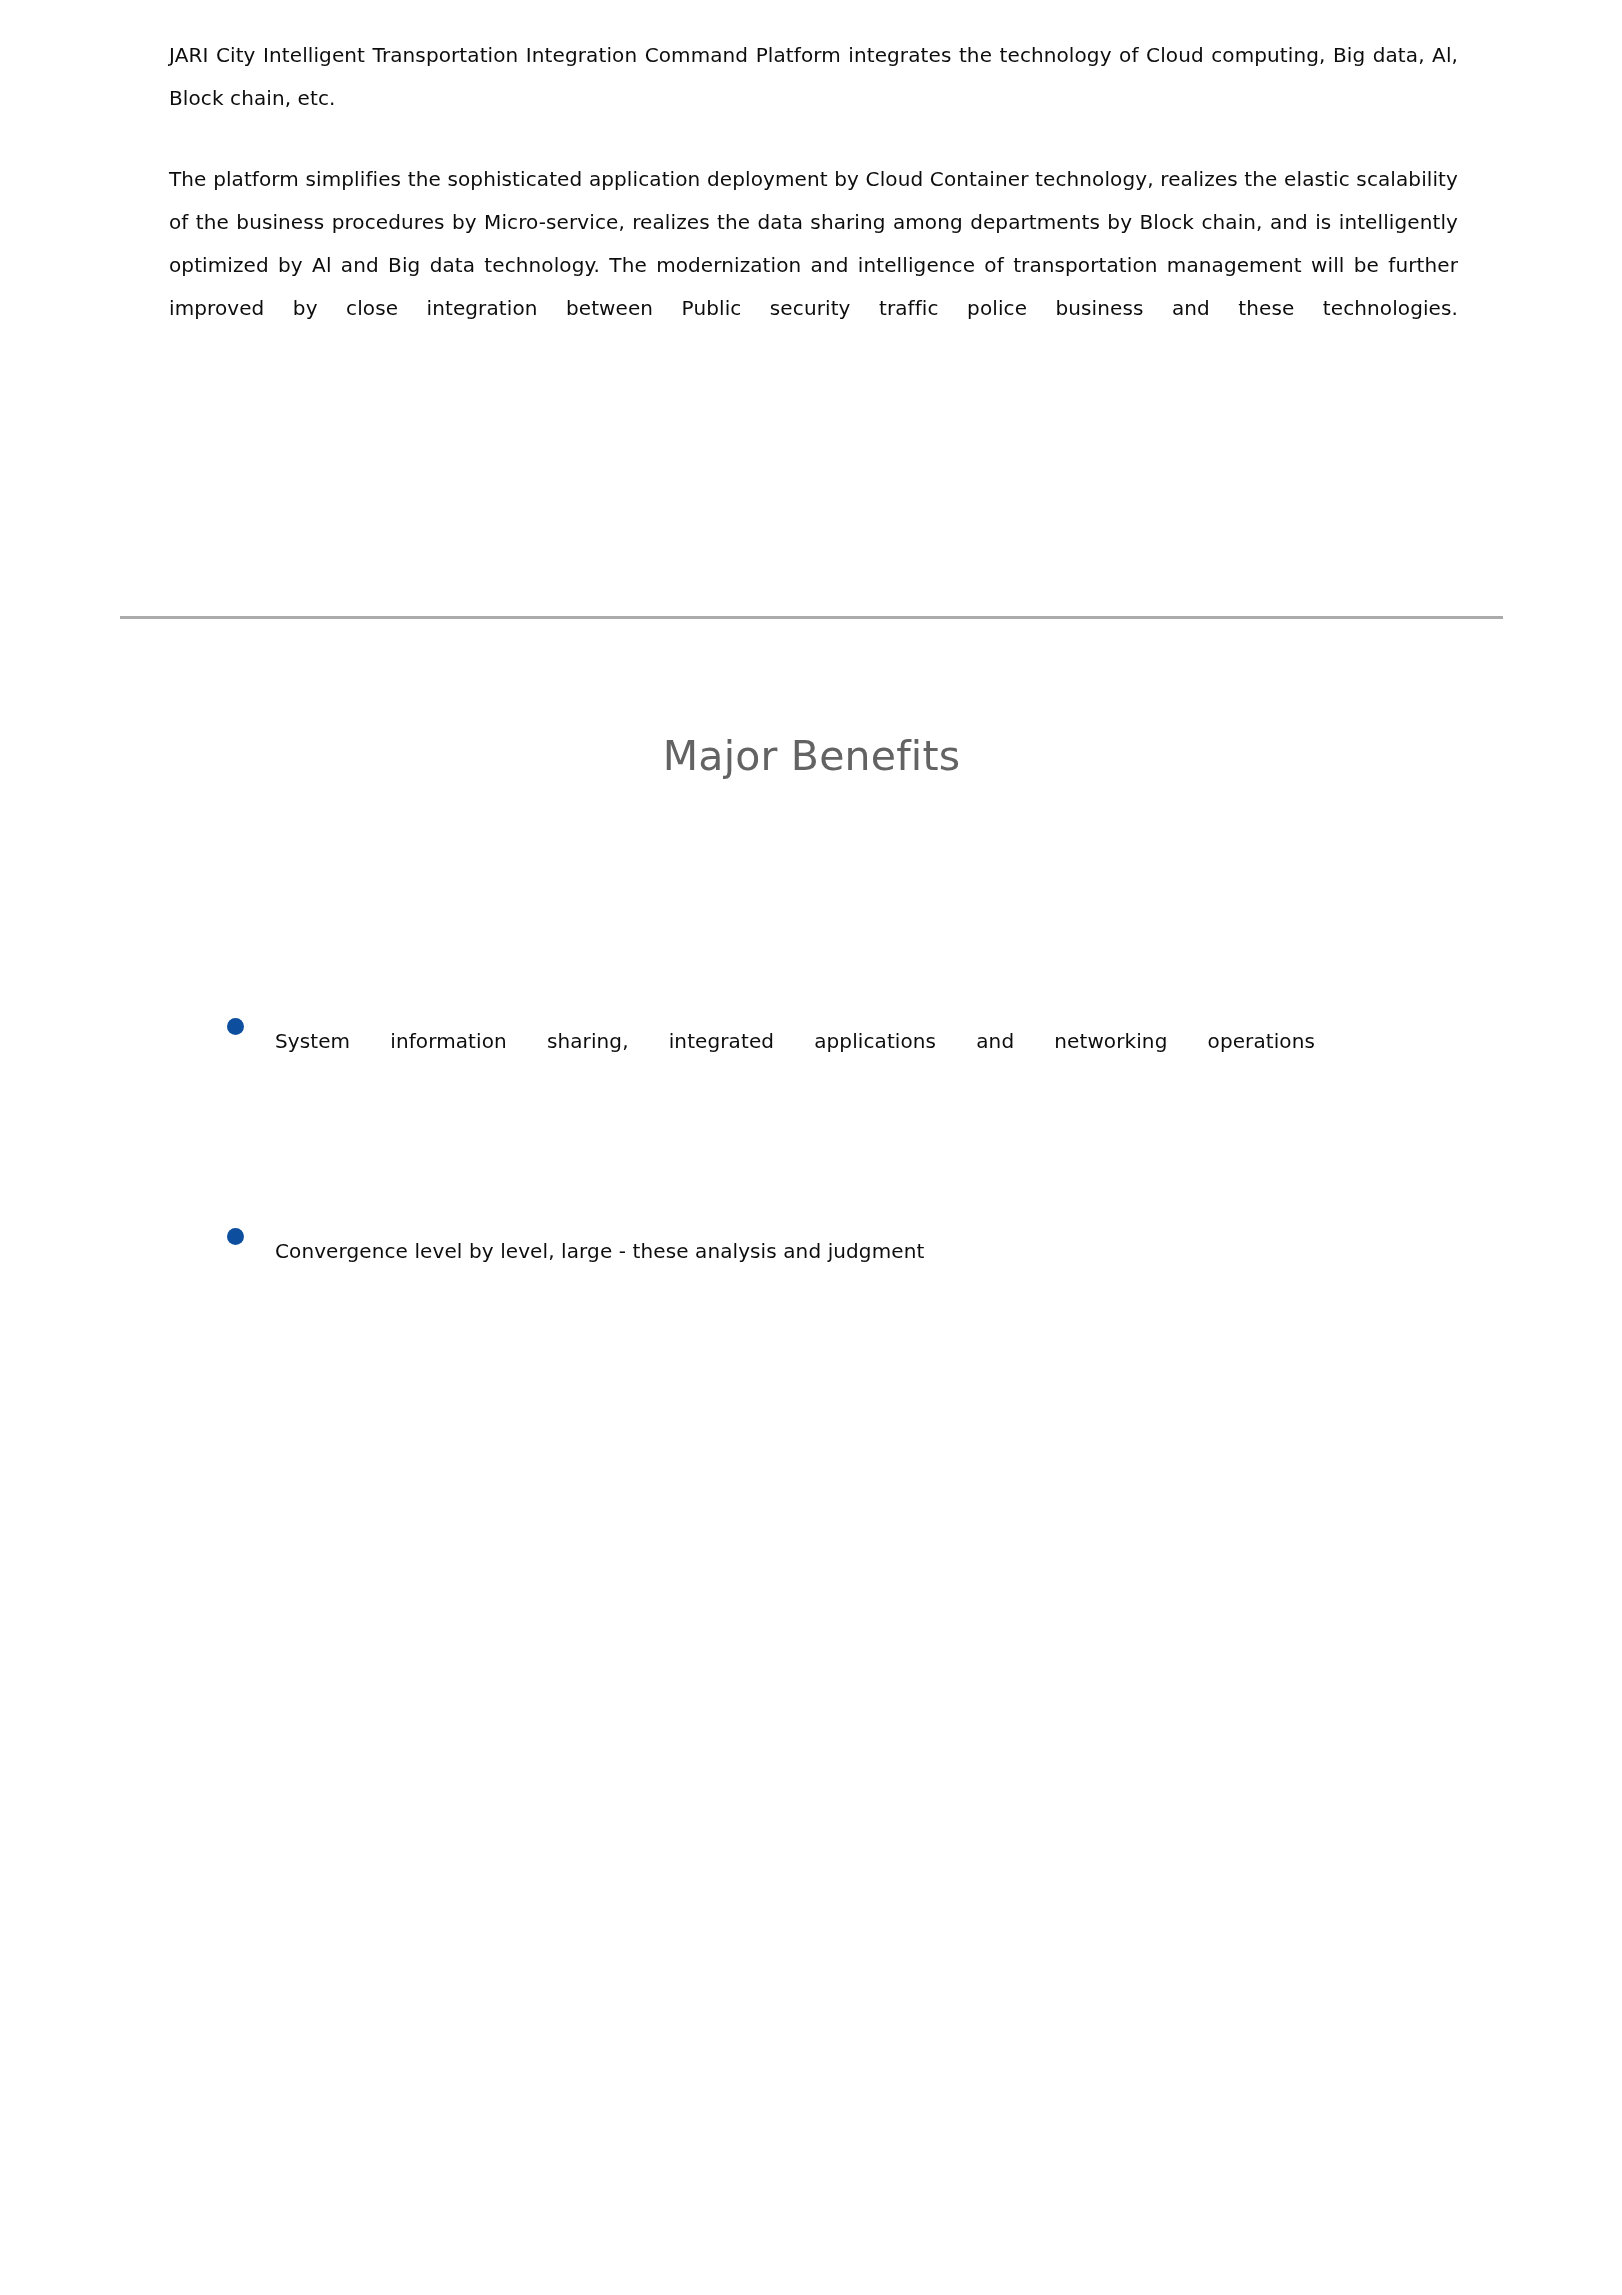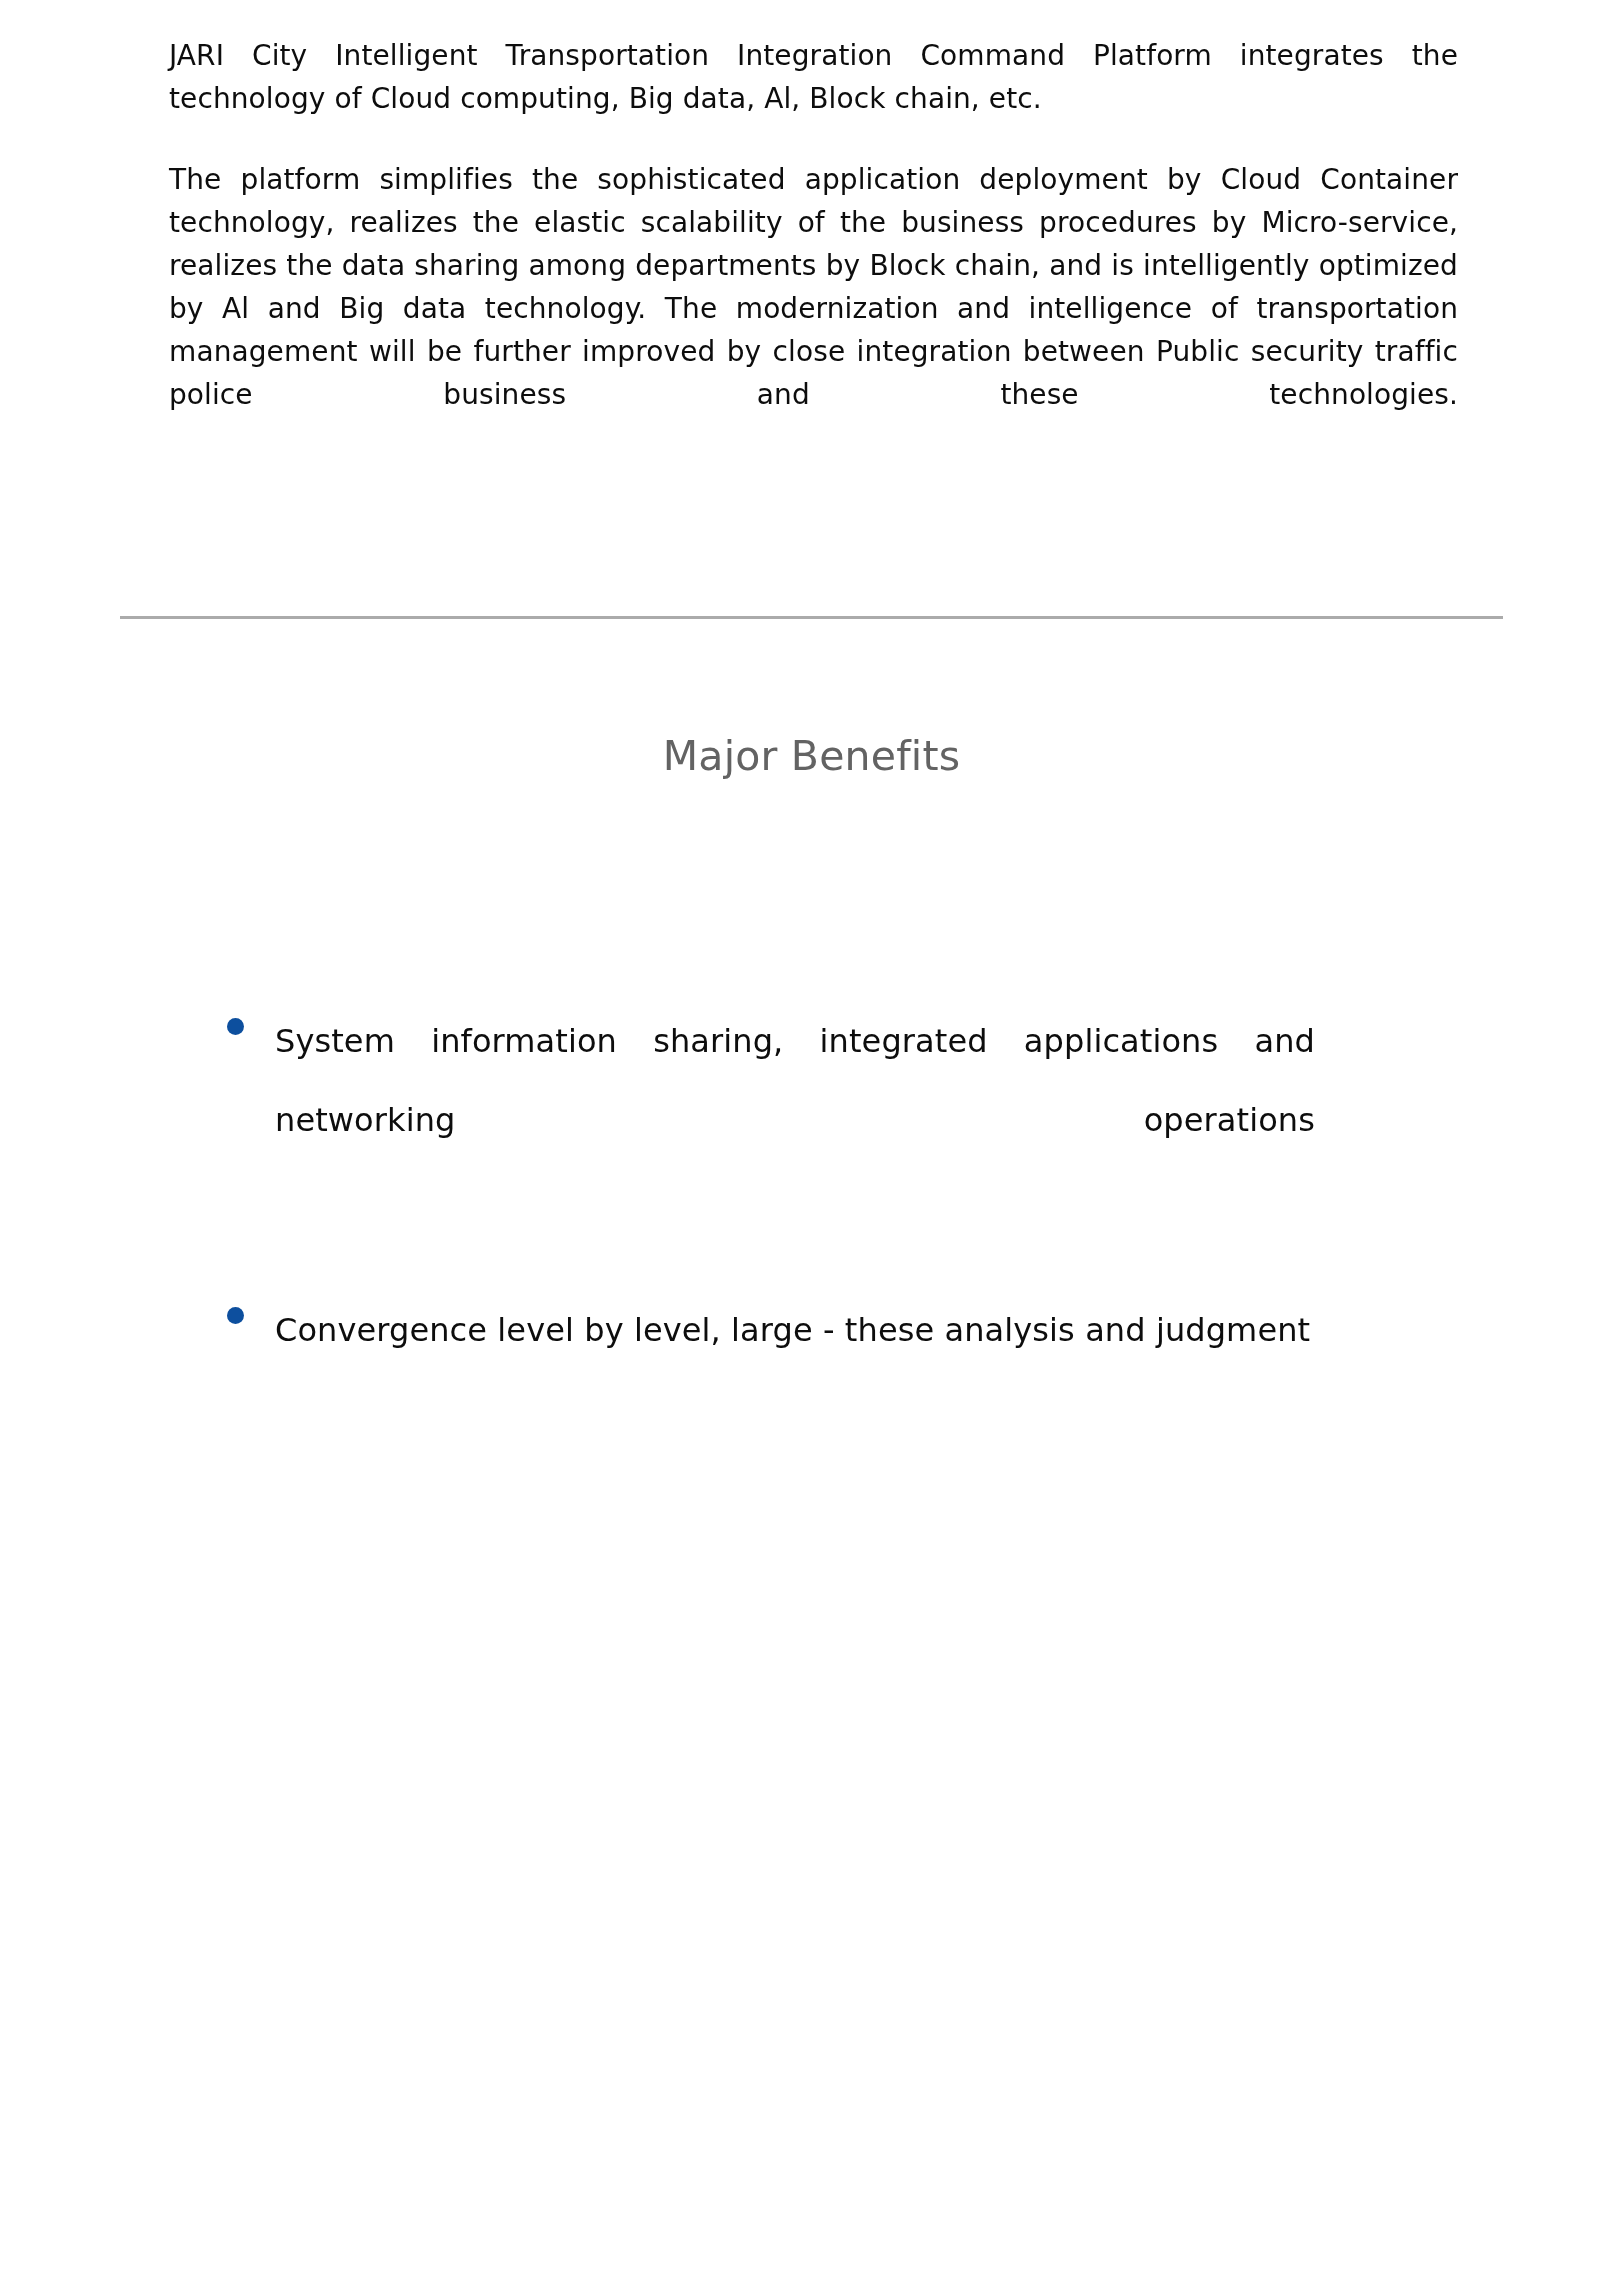--- a/index.html
+++ b/index.html
@@ -25,21 +25,21 @@
 
   
   .intro-block {
     position: absolute;
     left: 169px;
     top: 34px;
     width: 1289px;
   }
 
   .intro-para {
-    font-size: 28px;
+    font-size: 20px;
     line-height: 43px;
     text-align: justify;
     text-justify: inter-word;
     color: #0d0d0d;
     margin: 0;
     letter-spacing: 0.1px;
   }
   .intro-para.second {
     margin-top: 38px;
   }
@@ -98,21 +98,21 @@
     position: absolute;
     left: 10.5px;
     top: 15.7px;
     width: 17.7px;
     height: 17.7px;
     border-radius: 50%;
     background: #0d4f9e;
   }
 
   .benefit-line {
-    font-size: 32px;
+    font-size: 20px;
     line-height: 81px;
     color: #0d0d0d;
     margin: 0;
     letter-spacing: 0.1px;
   }
   .benefit-line.justified {
     text-align: justify;
     text-justify: inter-word;
   }
   .benefit-line.justified::after {

